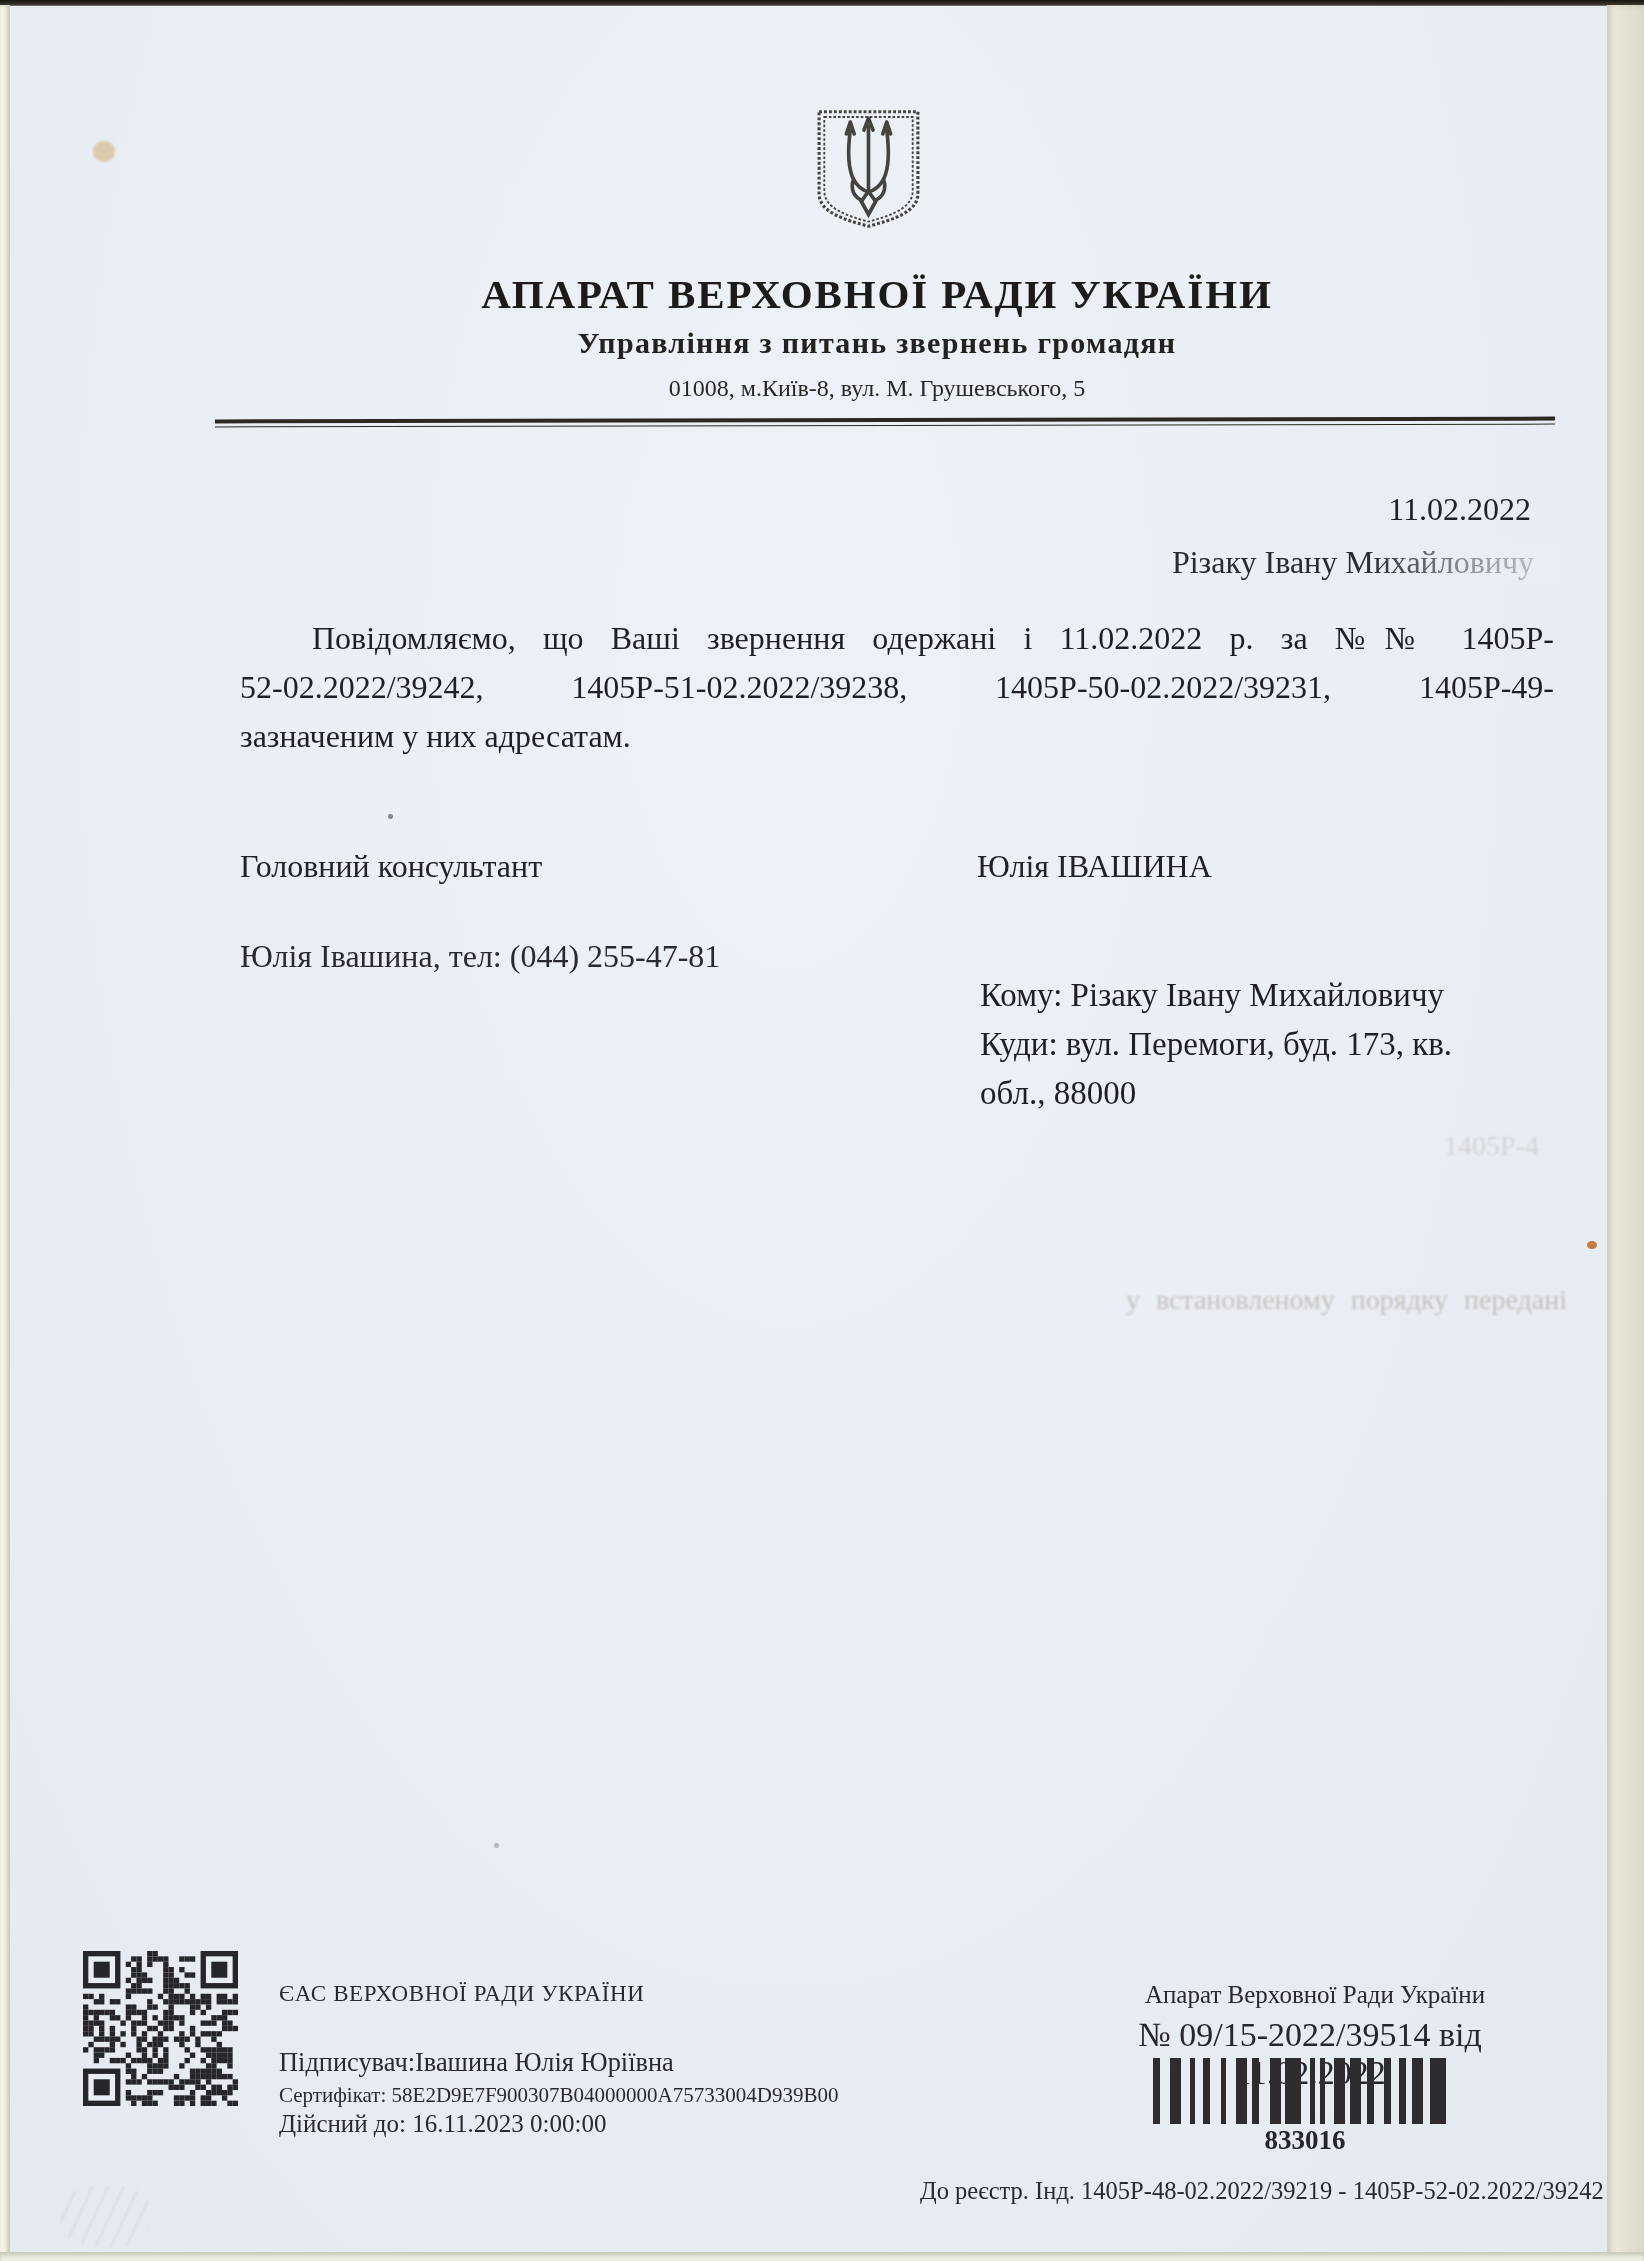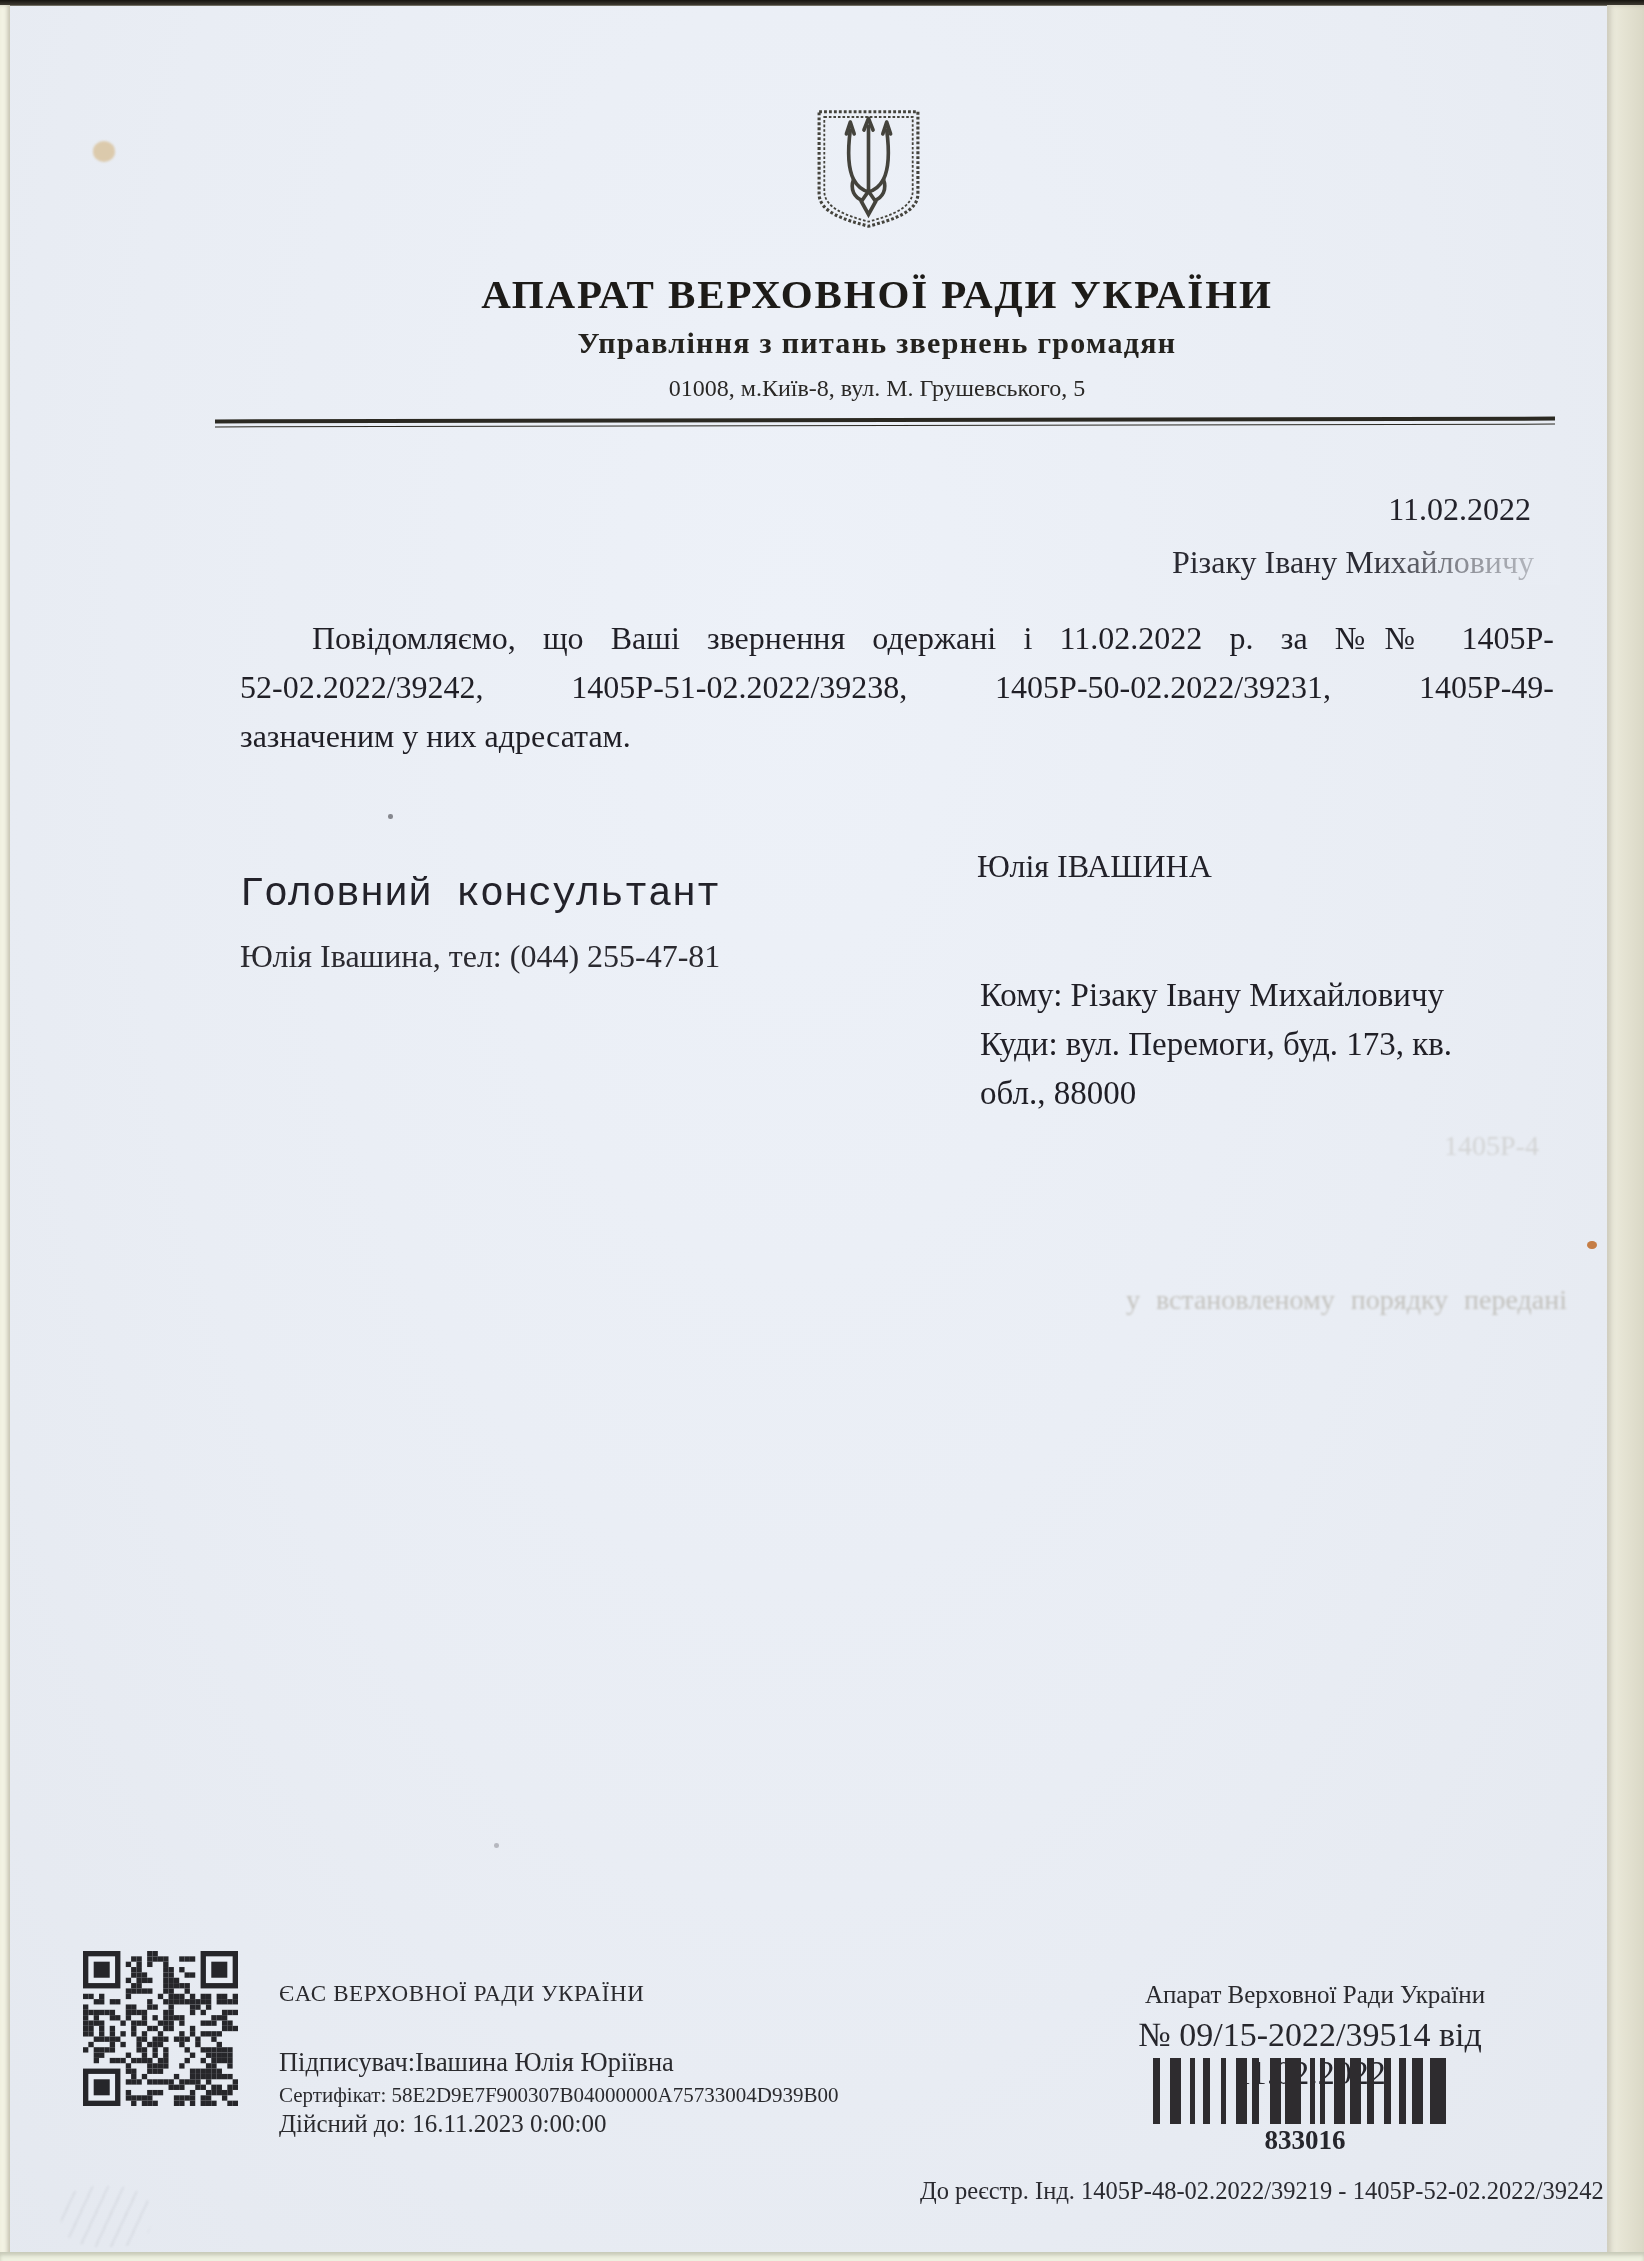--- a/index.html
+++ b/index.html
@@ -22,21 +22,21 @@
   #rule{left:215px;top:418px;width:1340px;height:3.2px;border-top:4.5px solid #2b2922;border-bottom:1.9px solid #2b2922;transform:rotate(-0.12deg);}
   
   #date-line{right:113px;top:491px;font-size:32px;color:#23222a;}
   #addressee-line{right:110px;top:544px;font-size:32px;color:#2a2a32;}
   #addressee-fade{left:1367px;top:540px;width:193px;height:45px;background:linear-gradient(90deg,rgba(233,237,244,0) 0%,rgba(233,237,244,.55) 55%,rgba(233,237,244,.8) 100%);}
   
   #body-block{left:240px;top:614px;width:1314px;font-size:32px;line-height:49px;color:#201f26;}
   .just{text-align:justify;text-align-last:justify;}
   .indent{text-indent:72px;}
   
-  #signer-title{left:240px;top:872px;font-size:40px;font-family:Liberation Mono, monospace;}
+  #signer-title{left:240px;top:848px;font-size:32px;}
   #signer-name{left:977px;top:848px;font-size:32px;}
   #contact-line{left:240px;top:938px;font-size:32px;color:#2b2a30;}
   
   #recipient-block{left:980px;top:971px;width:613px;font-size:33px;line-height:49px;color:#201f26;}
   
   .ghost{color:#958e7c;filter:blur(0.8px);font-size:28px;}
   #ghost-1{left:1444px;top:1130px;opacity:.25;}
   #ghost-2{left:993px;top:1284px;width:574px;text-align:right;opacity:.45;word-spacing:9px;}
   
   #qr{left:83px;top:1951px;width:155px;height:155px;}

